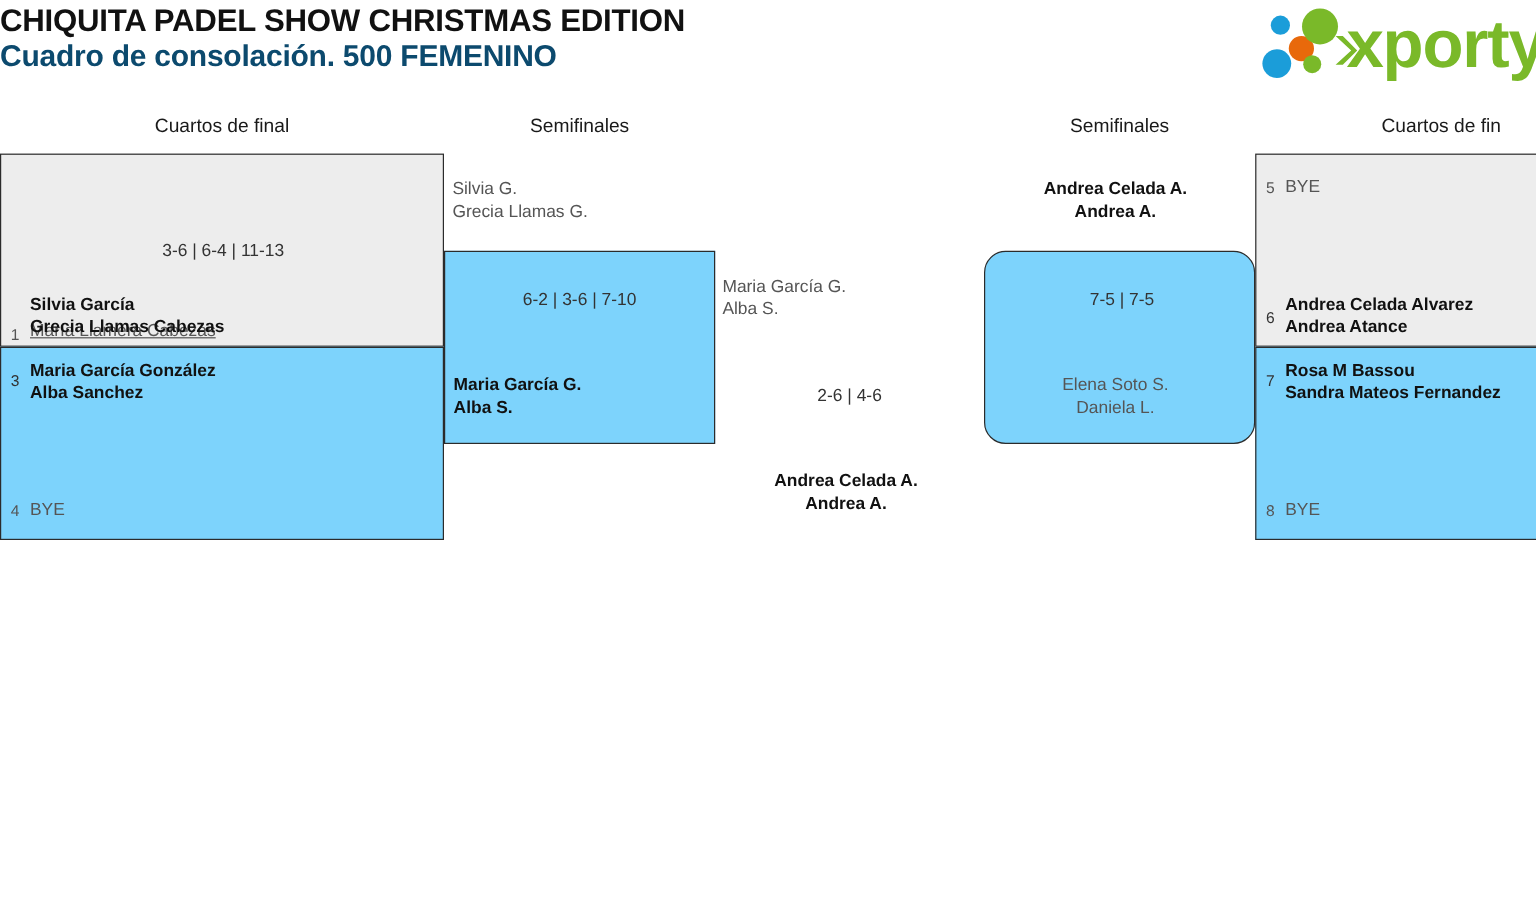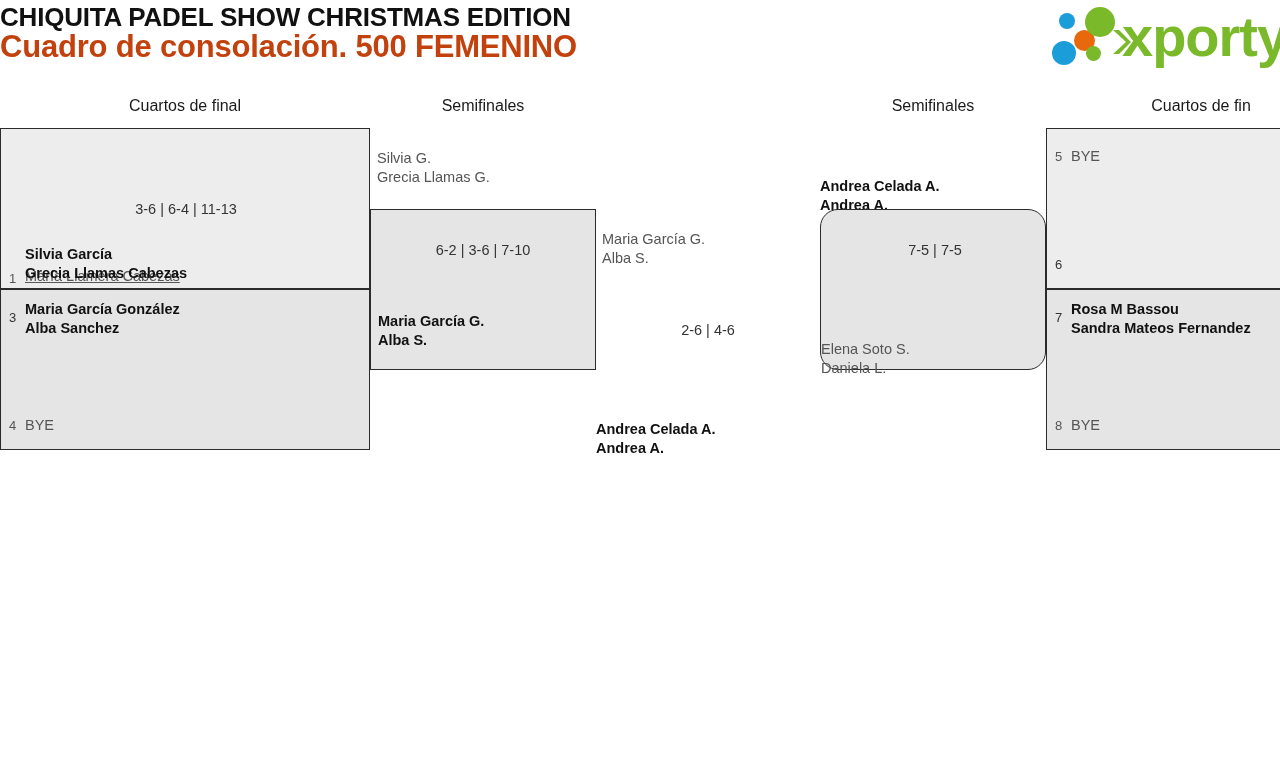--- a/index.html
+++ b/index.html
@@ -35,23 +35,23 @@
   }
   .title-line1 {
     font-size: 26px;
     font-weight: bold;
     color: #111111;
     line-height: 30px;
     letter-spacing: -0.2px;
     white-space: nowrap;
   }
   .title-line2 {
-    font-size: 31px;
+    font-size: 25px;
     font-weight: bold;
-    color: #c2410c;
+    color: #0c4a6e;
     line-height: 30px;
     letter-spacing: -0.2px;
     white-space: nowrap;
   }
 
   
   .logo {
     position: absolute;
     left: 1048px;
     top: 5px;
@@ -97,33 +97,33 @@
     white-space: nowrap;
     overflow: hidden;
   }
 
   
   .mbox {
     position: absolute;
     border: 1px solid #2b2b2b;
   }
   .mbox.shaded { background: #ededed; }
-  .mbox.plain  { background: #e5e5e5; }
+  .mbox.plain  { background: #7dd3fc; }
 
   
   .team {
     position: absolute;
     font-size: 14.5px;
     line-height: 19px;
     white-space: nowrap;
   }
   .team.winner { color: #111111; font-weight: bold; }
   .team.loser  { color: #555555; font-weight: normal; }
   .team.bye    { color: #555555; font-weight: normal; }
-  .team.right  { text-align: left; margin-top: 28px; }
+  .team.right  { text-align: center; }
 
   .seed {
     position: absolute;
     font-size: 13px;
     color: #555555;
     line-height: 19px;
   }
   .seed.winner { color: #333333; }
 
   .score {
@@ -232,20 +232,24 @@
     </div>
   </div>
 
   <div class="mbox shaded" style="left:1046px; top:128px; width:310px; height:161px;">
     <span class="seed" style="left:8px;  top:18px;">5</span>
     <div class="team bye" style="left:24px; top:18px;">
       <span class="player-line">BYE</span>
     </div>
     <div class="score" style="left:0px; top:72px; width:234px;"></div>
     <span class="seed winner" style="left:8px;  top:126px;">6</span>
+    <div class="team winner" style="left:24px; top:116px;">
+      <span class="player-line">Andrea Celada Alvarez</span>
+      <span class="player-line">Andrea Atance</span>
+    </div>
   </div>
 
   <div class="mbox plain" style="left:1046px; top:289px; width:310px; height:161px;">
     <span class="seed winner" style="left:8px;  top:18px;">7</span>
     <div class="team winner" style="left:24px; top:10px;">
       <span class="player-line">Rosa M Bassou</span>
       <span class="player-line">Sandra Mateos Fernandez</span>
     </div>
     <div class="score" style="left:0px; top:72px; width:234px;"></div>
     <span class="seed" style="left:8px;  top:126px;">8</span>

